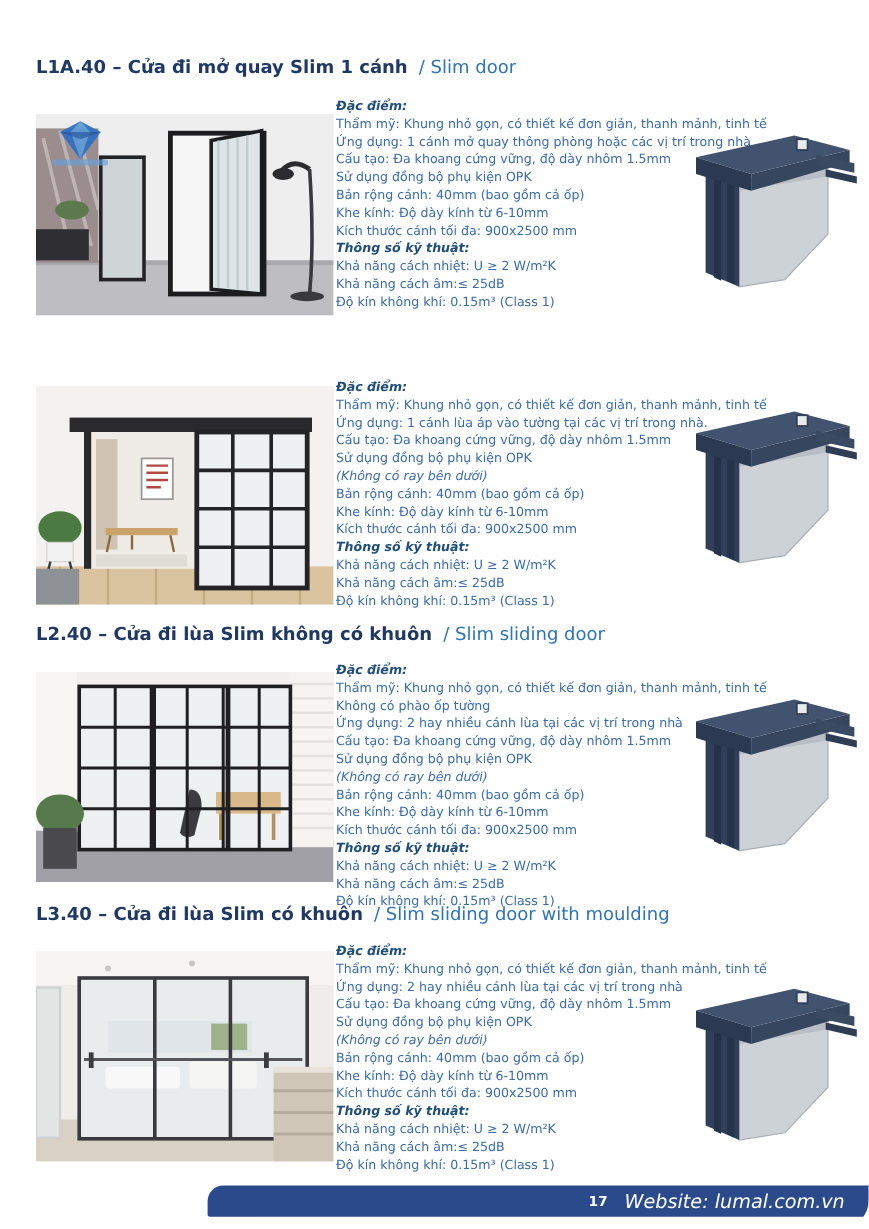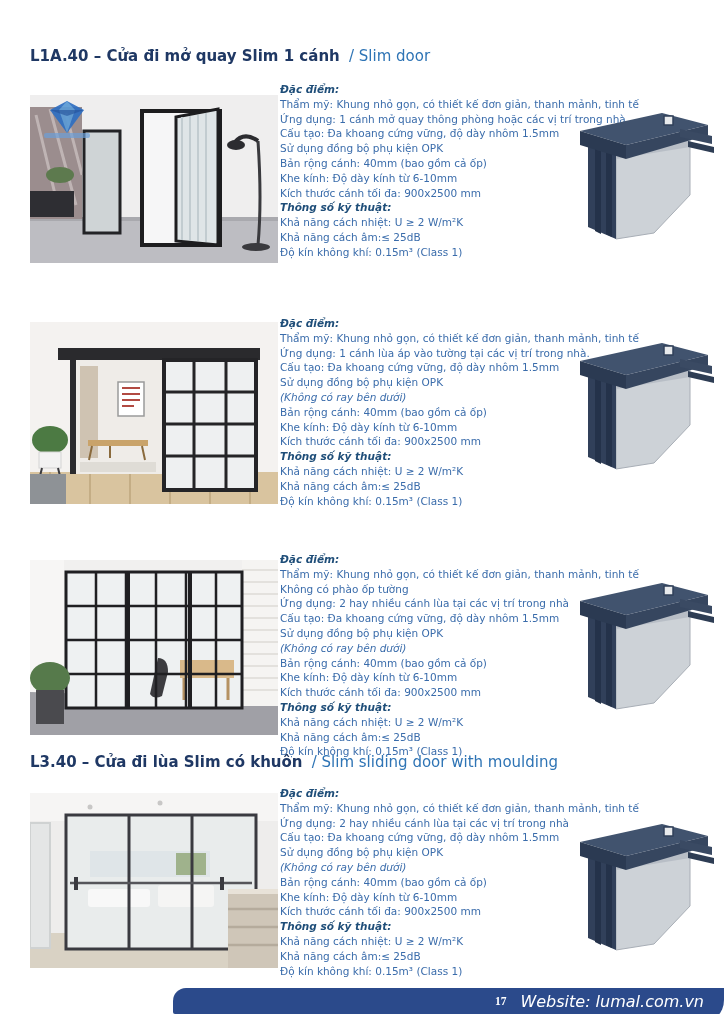--- a/index.html
+++ b/index.html
@@ -13,21 +13,21 @@
   .photo svg{display:block;width:100%;height:100%;}
   .specs{position:absolute;left:280px;top:0;width:300px;}
   .spec-line{font-size:10.5px;line-height:14.8px;color:var(--body-blue,#3a6cab);white-space:nowrap;}
   .spec-line.header{font-weight:700;font-style:italic;color:var(--spec-header-blue,#1f4e79);}
   .spec-line.italic{font-style:italic;}
   .profile{position:absolute;width:150px;height:145px;}
   .profile svg{display:block;width:100%;height:100%;}
   .footer-bar{position:absolute;left:173px;right:0;top:988px;height:26px;
       background:var(--footer-bg,#2b4a8b);border-top-left-radius:13px;border-bottom-left-radius:2px;
       display:flex;align-items:center;justify-content:flex-end;gap:14px;padding-right:20px;box-sizing:border-box;}
-  .footer-bar .page-num{color:#fff;font-weight:700;font-size:11.5px;font-family:Liberation Serif, serif;}
+  .footer-bar .page-num{color:#fff;font-weight:700;font-size:11.5px;}
   .footer-bar .website{color:#fff;font-style:italic;font-size:16px;}
   .logo-watermark{position:absolute;left:4px;top:2px;width:66px;height:44px;opacity:.92;}
 </style>
 </head>
 <body>
 
 <div id="page">
 
   <svg width="0" height="0" style="position:absolute" aria-hidden="true">
     <defs>
@@ -143,20 +143,24 @@
         <div class="spec-line">Độ kín không khí: 0.15m³ (Class 1)</div>
       </div>
     <div class="profile" style="left:572px;top:50px">
       <svg viewBox="0 0 150 145">
           <use href="#profile"></use>
         </svg>
     </div>
   </div>
 
   <div class="section" style="top:518px;height:233px">
+    <h2 class="heading">
+      <span class="vi">L2.40 – Cửa đi lùa Slim không có khuôn</span>
+      <span class="en">/ Slim sliding door</span>
+    </h2>
     <div class="photo" style="top:42px;width:248px;height:175px">
       <svg viewBox="0 0 248 175">
         <rect width="248" height="175" fill="#f1f0ef"></rect>
         <polygon points="0,132 248,140 248,175 0,175" fill="#a0a0a6"></polygon>
         <rect x="212" y="0" width="36" height="146" fill="#f5f4f2"></rect>
         <path d="M212,10 h36 M212,22 h36 M212,34 h36 M212,46 h36 M212,58 h36 M212,70 h36 M212,82 h36 M212,94 h36 M212,106 h36 M212,118 h36 M212,130 h36" stroke="#e3e1dd" stroke-width="2"></path>
         <rect x="36" y="12" width="176" height="136" fill="#eef1f2" stroke="#1f1f22" stroke-width="3"></rect>
         <rect x="150" y="100" width="54" height="18" fill="#d9b98a"></rect>
         <path d="M154,118 v22 M198,118 v22" stroke="#b59263" stroke-width="3"></path>
         <path d="M128,98 q10,0 10,14 l-6,24 q-8,4 -12,-2 z" fill="#3c3c40"></path>

